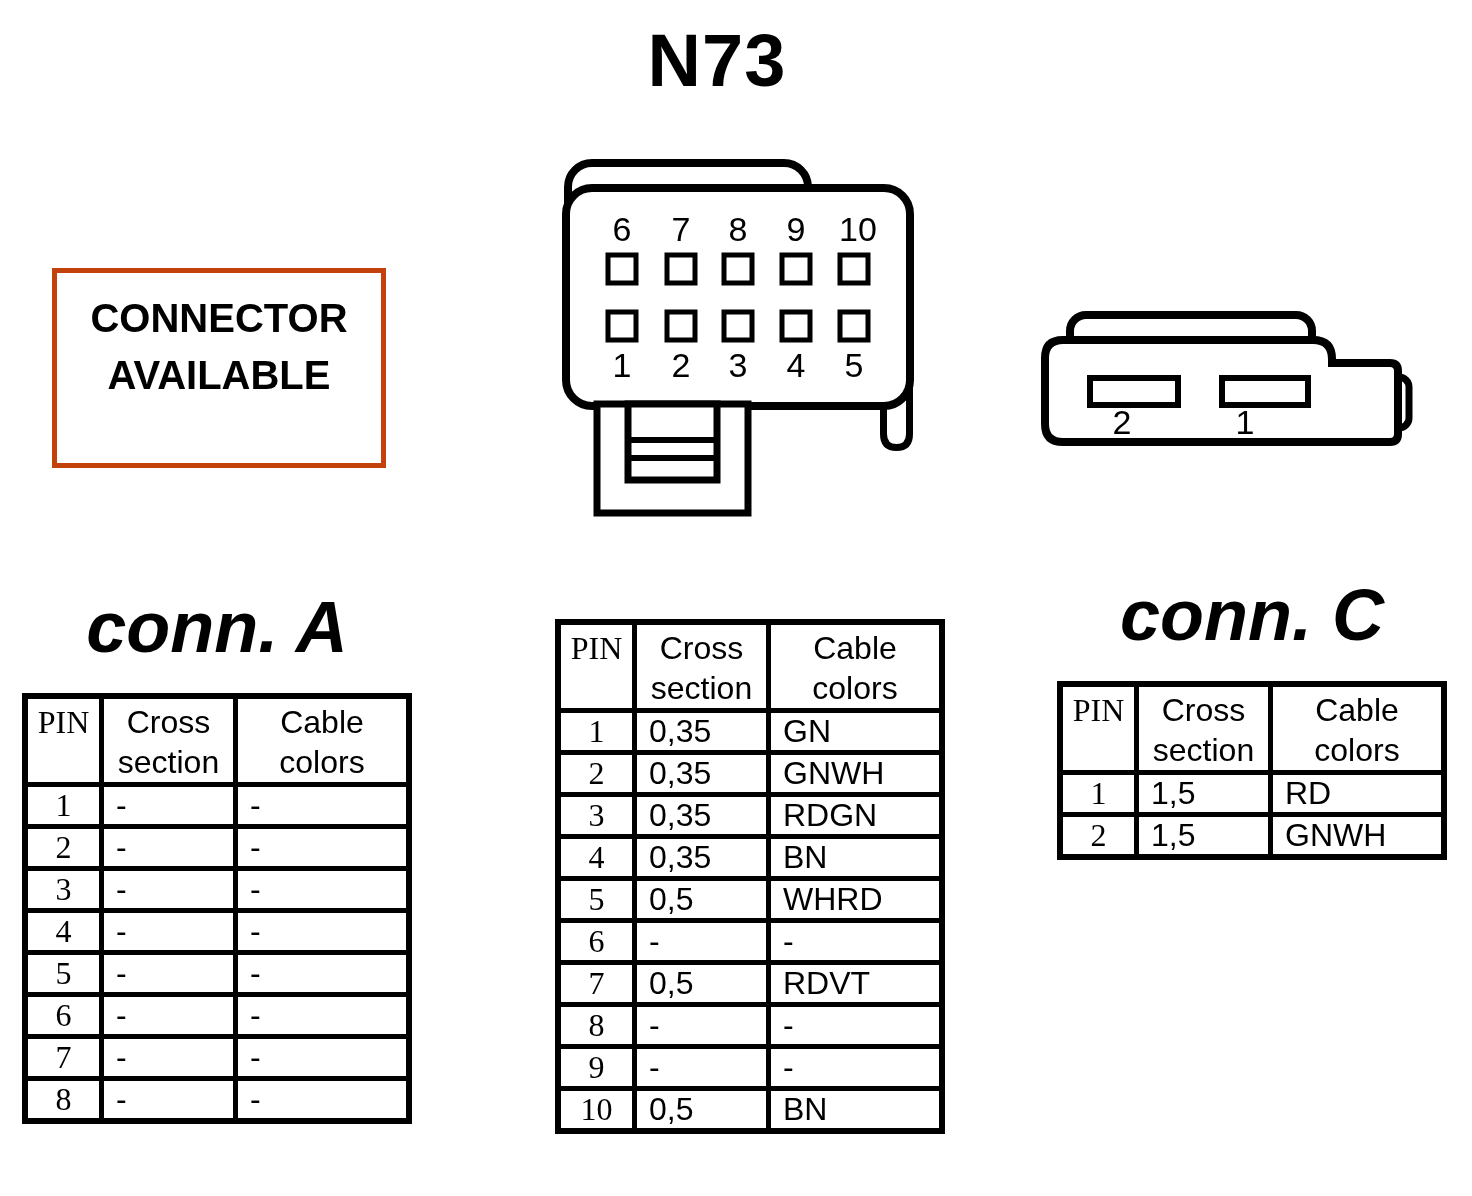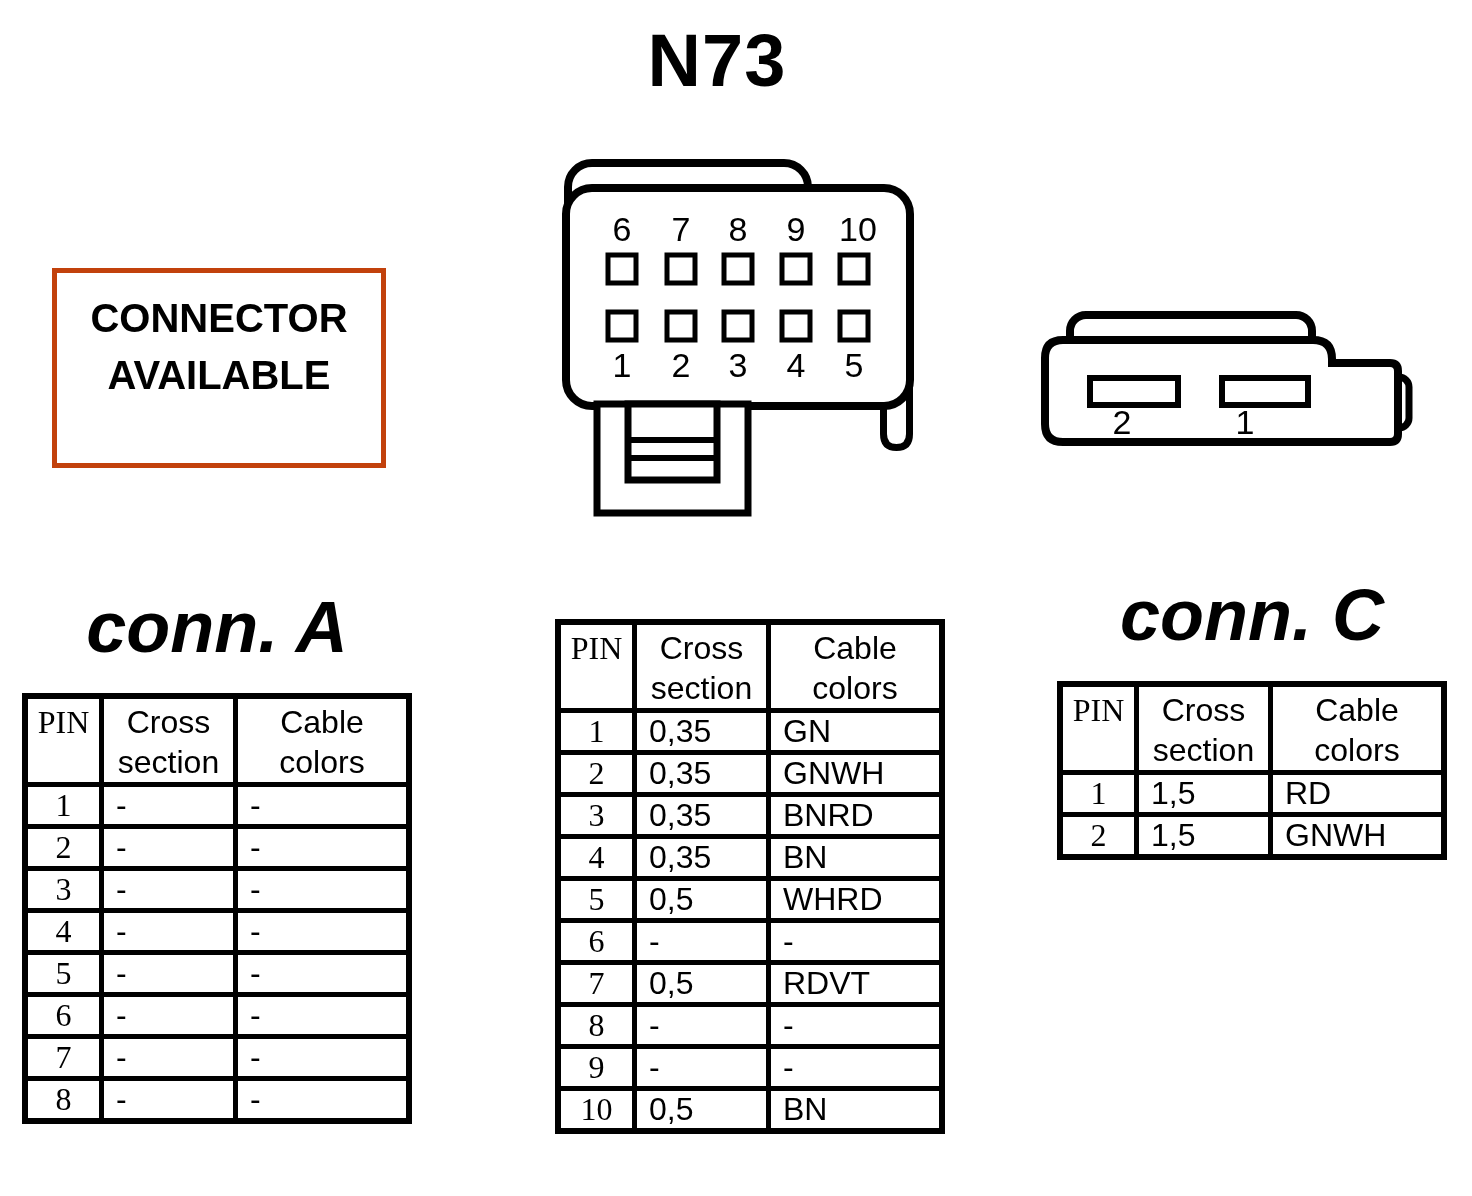--- a/index.html
+++ b/index.html
@@ -211,21 +211,21 @@
             <td class="val">GN</td>
           </tr>
           <tr>
             <td class="pin">2</td>
             <td class="val">0,35</td>
             <td class="val">GNWH</td>
           </tr>
           <tr>
             <td class="pin">3</td>
             <td class="val">0,35</td>
-            <td class="val">BNRD</td>
+            <td class="val">RDGN</td>
           </tr>
           <tr>
             <td class="pin">4</td>
             <td class="val">0,35</td>
             <td class="val">BN</td>
           </tr>
           <tr>
             <td class="pin">5</td>
             <td class="val">0,5</td>
             <td class="val">WHRD</td>

